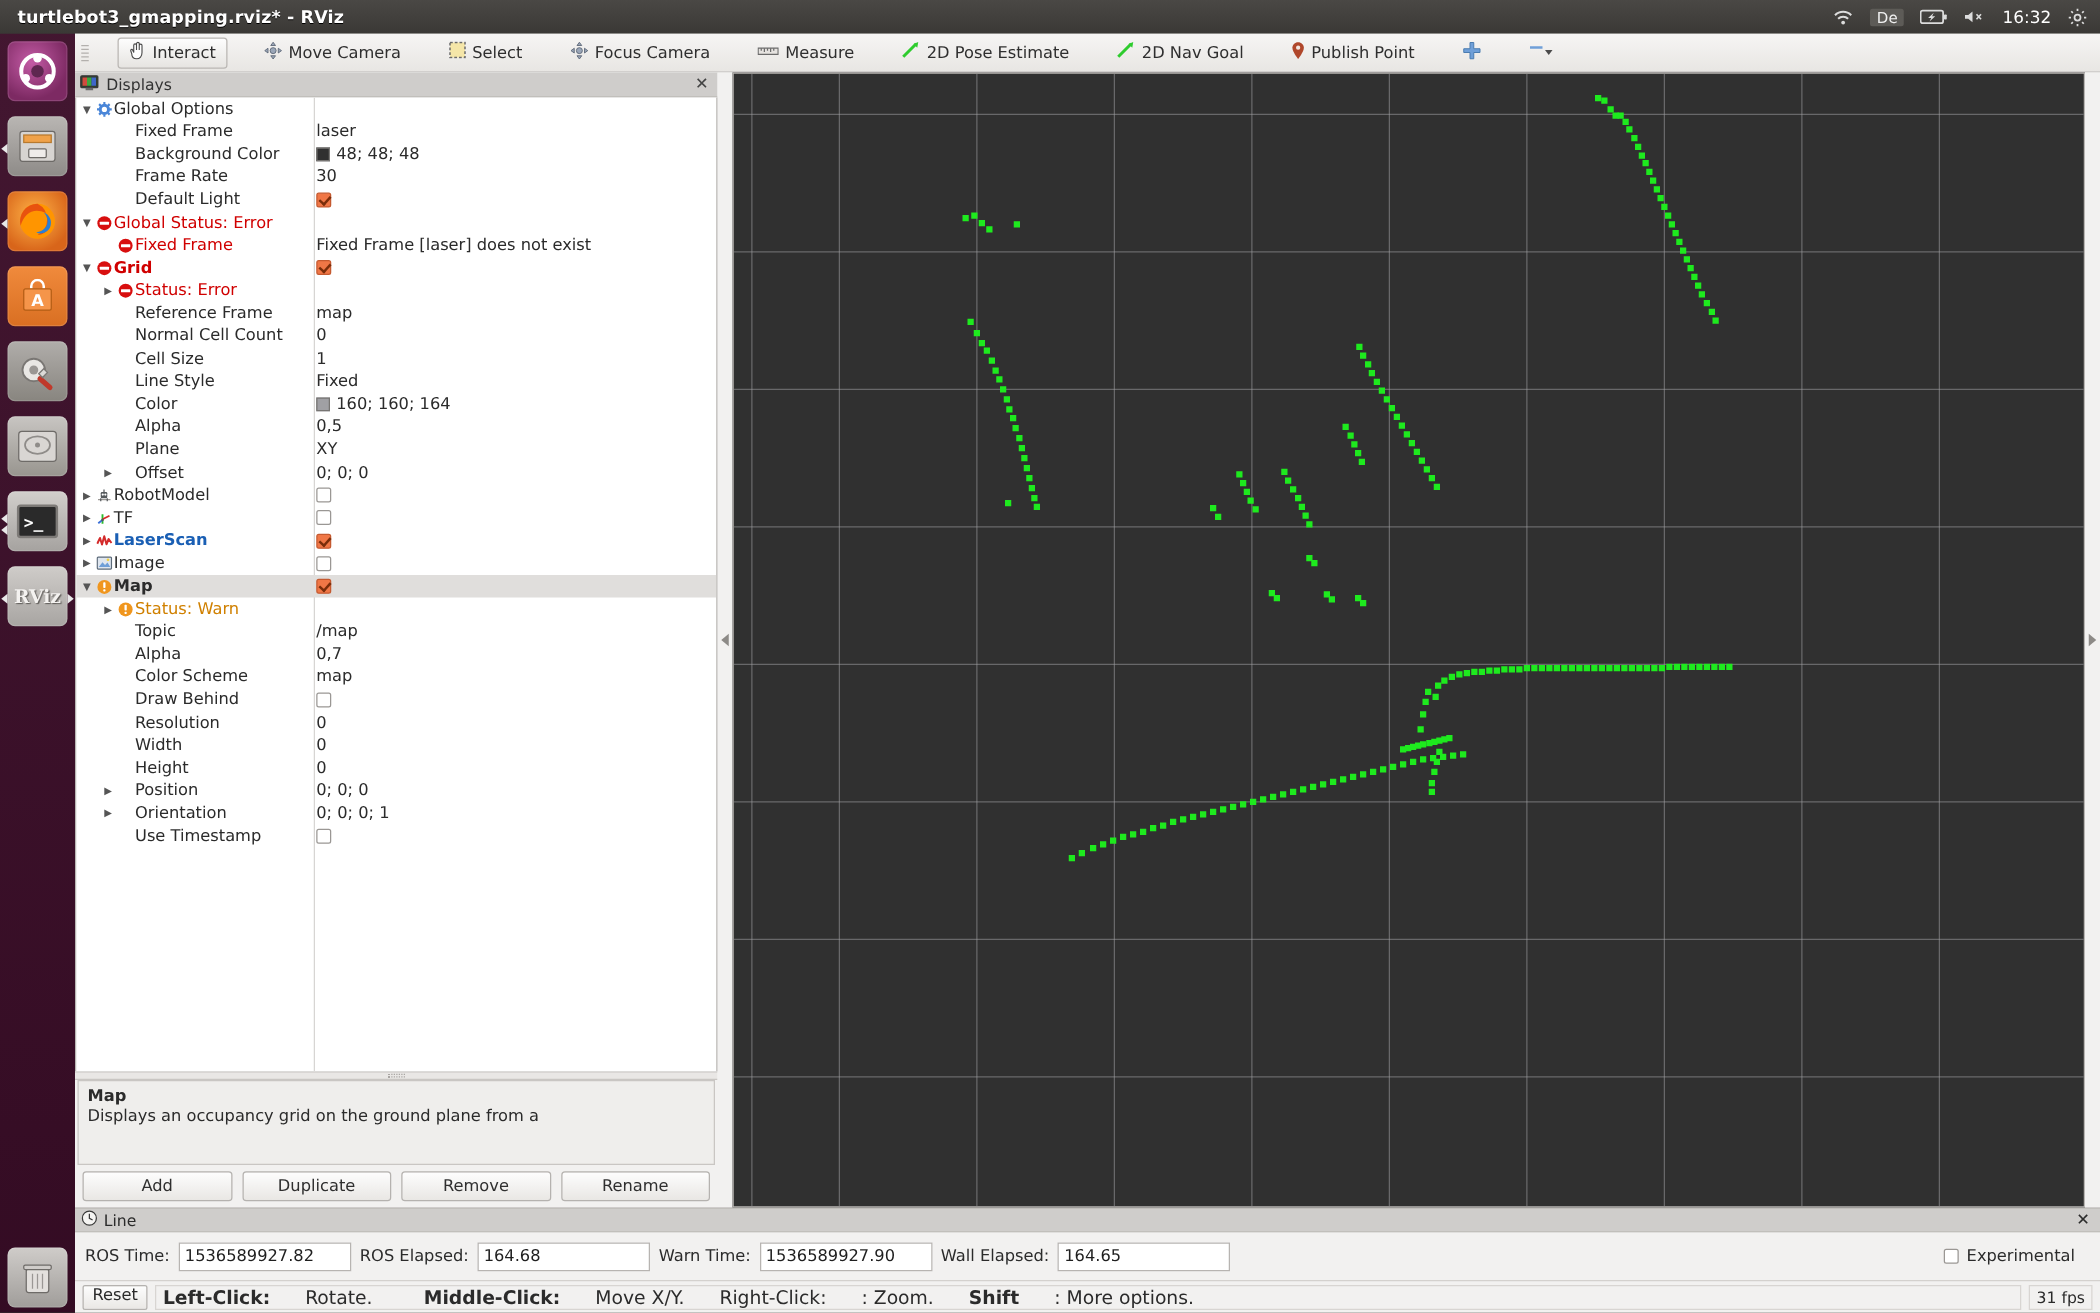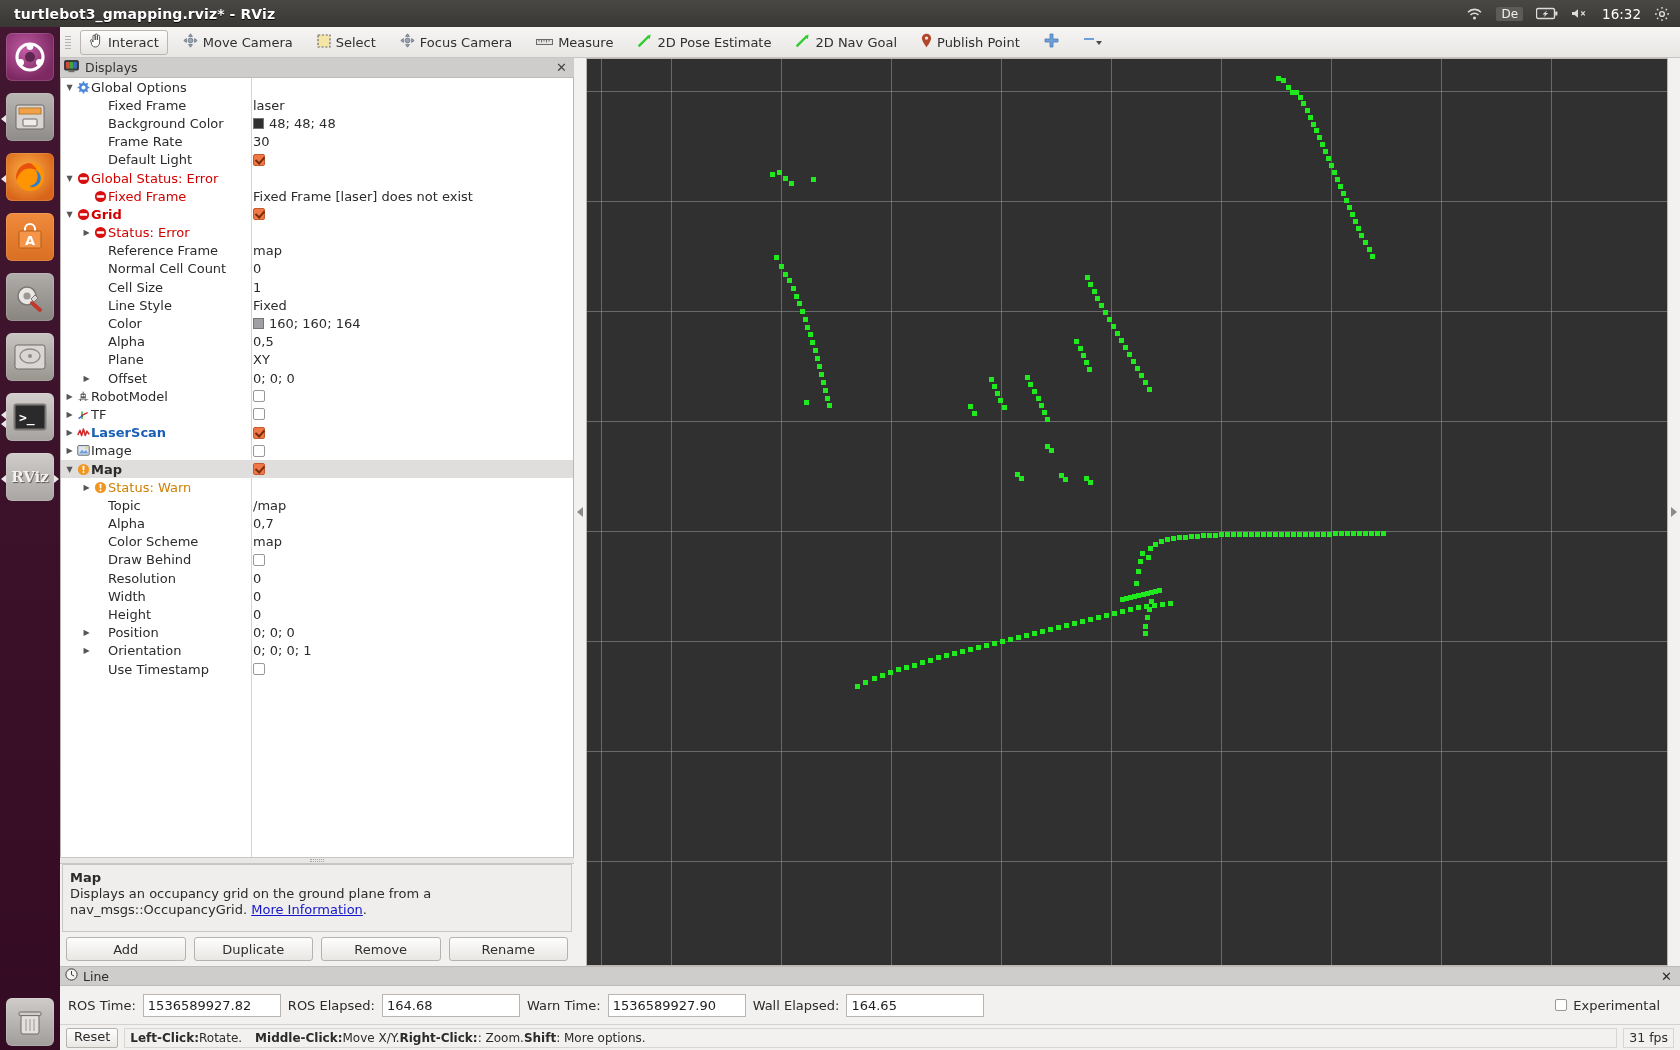--- a/index.html
+++ b/index.html
@@ -49,21 +49,21 @@
   
   #rviz {
     position:absolute; left:60px; top:27px; width:1620px; height:1023px;
     background:#f2f1f0;
     display:flex; flex-direction:column;
   }
   
   #toolbar {
     height:31px; background:linear-gradient(#f6f5f4,#e8e6e3);
     border-bottom:1px solid #c8c5c2;
-    display:flex; align-items:center; padding-left:4px; gap:6px;
+    display:flex; align-items:center; padding-left:4px; gap:20px;
     flex:0 0 31px;
   }
   .tb-grip { width:8px; height:20px; display:flex; flex-direction:column; justify-content:center; gap:2px; margin-right:2px;}
   .tb-grip i { display:block; height:1px; background:#b3b0ad; width:6px; margin-left:1px;}
   .tbtn {
     display:flex; align-items:center; gap:5px; height:25px; padding:0 8px;
     border:1px solid transparent; border-radius:3px; font-size:13px; color:#2f2f2f;
     white-space:nowrap;
   }
   .tbtn.active { background:linear-gradient(#fdfdfd,#e6e4e1); border-color:#b9b6b3; }
@@ -148,21 +148,21 @@
   }
   .tin-w { width:138px; }
   #exp-wrap { margin-left:auto; display:flex; align-items:center; gap:6px; padding-right:12px; }
 
   
   #statusbar { height:26px; display:flex; align-items:center; gap:6px; padding:0 6px;
                background:#f2f1f0; border-top:1px solid #d4d1ce; }
   #reset-btn { height:20px; padding:0 7px; border:1px solid #b5b2af; border-radius:2px;
                background:linear-gradient(#fdfdfd,#eae8e5); font-size:13px; }
   #hint { flex:1; height:20px; border:1px solid #d8d5d2; display:flex; align-items:center;
-          padding:0 5px; font-size:12px; background:#f2f1f0; }
+          padding:0 5px; font-size:15px; background:#f2f1f0;gap:28px; }
   #fps { height:20px; border:1px solid #d8d5d2; padding:0 5px; display:flex; align-items:center;
          font-size:12.5px; background:#f2f1f0; }
 </style>
 </head>
 <body>
 
 <div id="top-panel">
   <span id="win-title">turtlebot3_gmapping.rviz* - RViz</span>
   <div id="tray">
     <span class="tray-item">
@@ -787,23 +787,20 @@
           </div>
       </div>
 
       <div class="h-split">
           <i></i>
         </div>
 
       <div id="desc">
         <div class="dtitle">Map</div>
         <div>Displays an occupancy grid on the ground plane from a</div>
-        <div>
-          <span>nav_msgs::OccupancyGrid. </span><a href="#">More Information</a><span>.</span>
-        </div>
       </div>
 
       <div id="btn-row">
         <div class="pbtn">Add</div>
         <div class="pbtn">Duplicate</div>
         <div class="pbtn">Remove</div>
         <div class="pbtn">Rename</div>
       </div>
     </div>
 
@@ -1062,20 +1059,20 @@
     </span>
   </div>
 
   <div id="statusbar">
     <div id="reset-btn">Reset</div>
     <div id="hint">
         <span style="font-weight: bold;">Left-Click:</span>
         <span> Rotate. </span>
         <span style="font-weight: bold; padding-left: 13px;">Middle-Click:</span>
         <span> Move X/Y. </span>
-        <span style="font-weight: bold;">Right-Click:</span>
+        <span style="font-weight: normal;">Right-Click:</span>
         <span>: Zoom. </span>
         <span style="font-weight: bold;">Shift</span>
         <span>: More options.</span>
       </div>
     <div id="fps">31 fps</div>
   </div>
 </div>
 
 </body></html>

